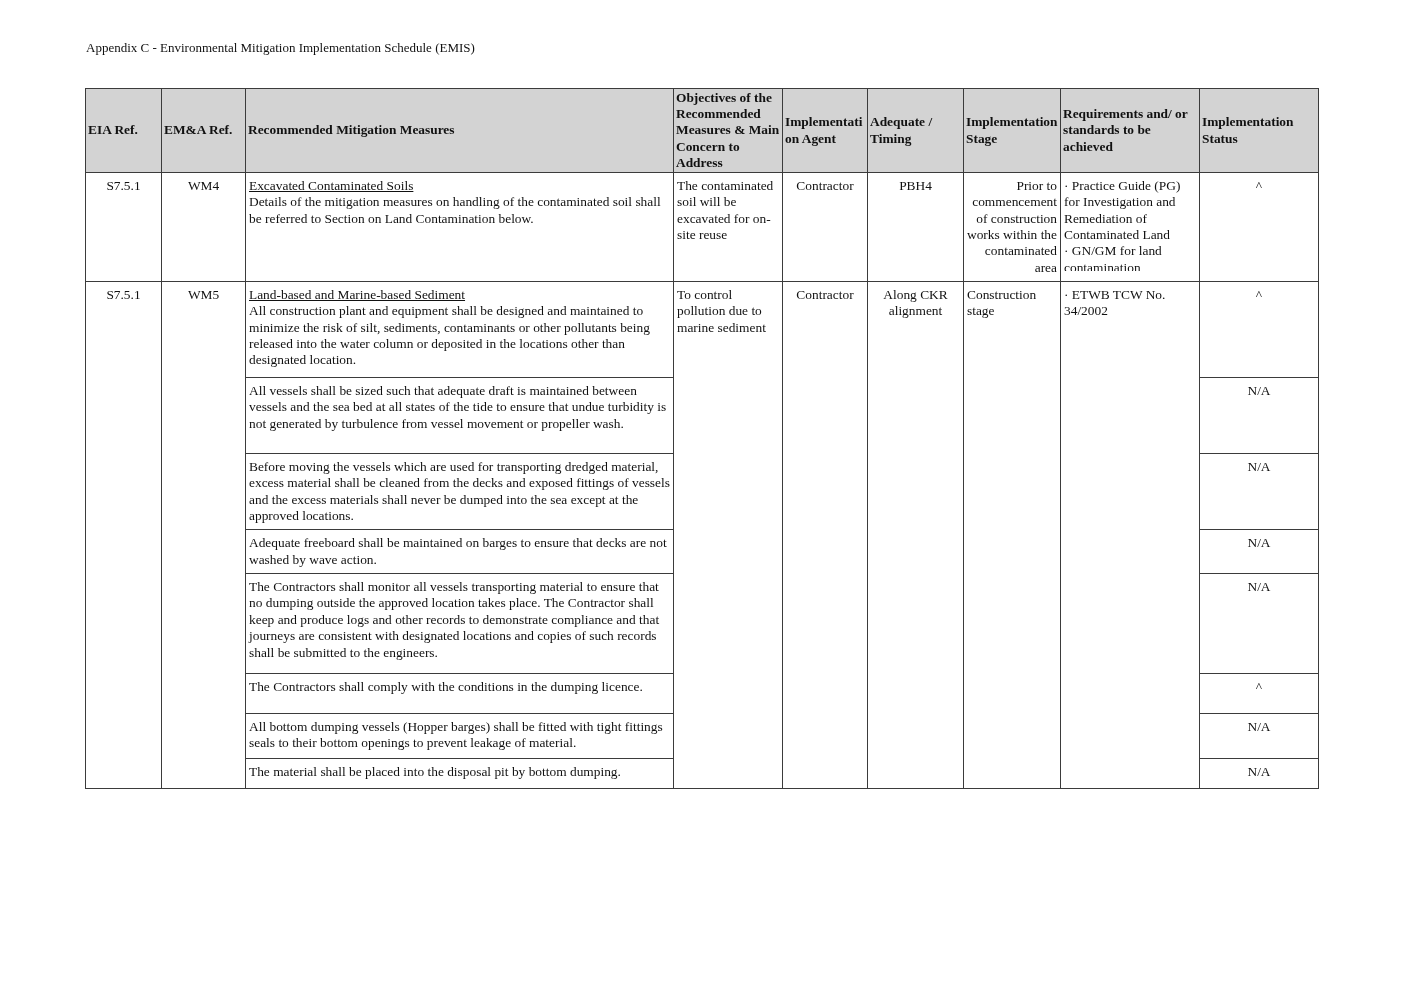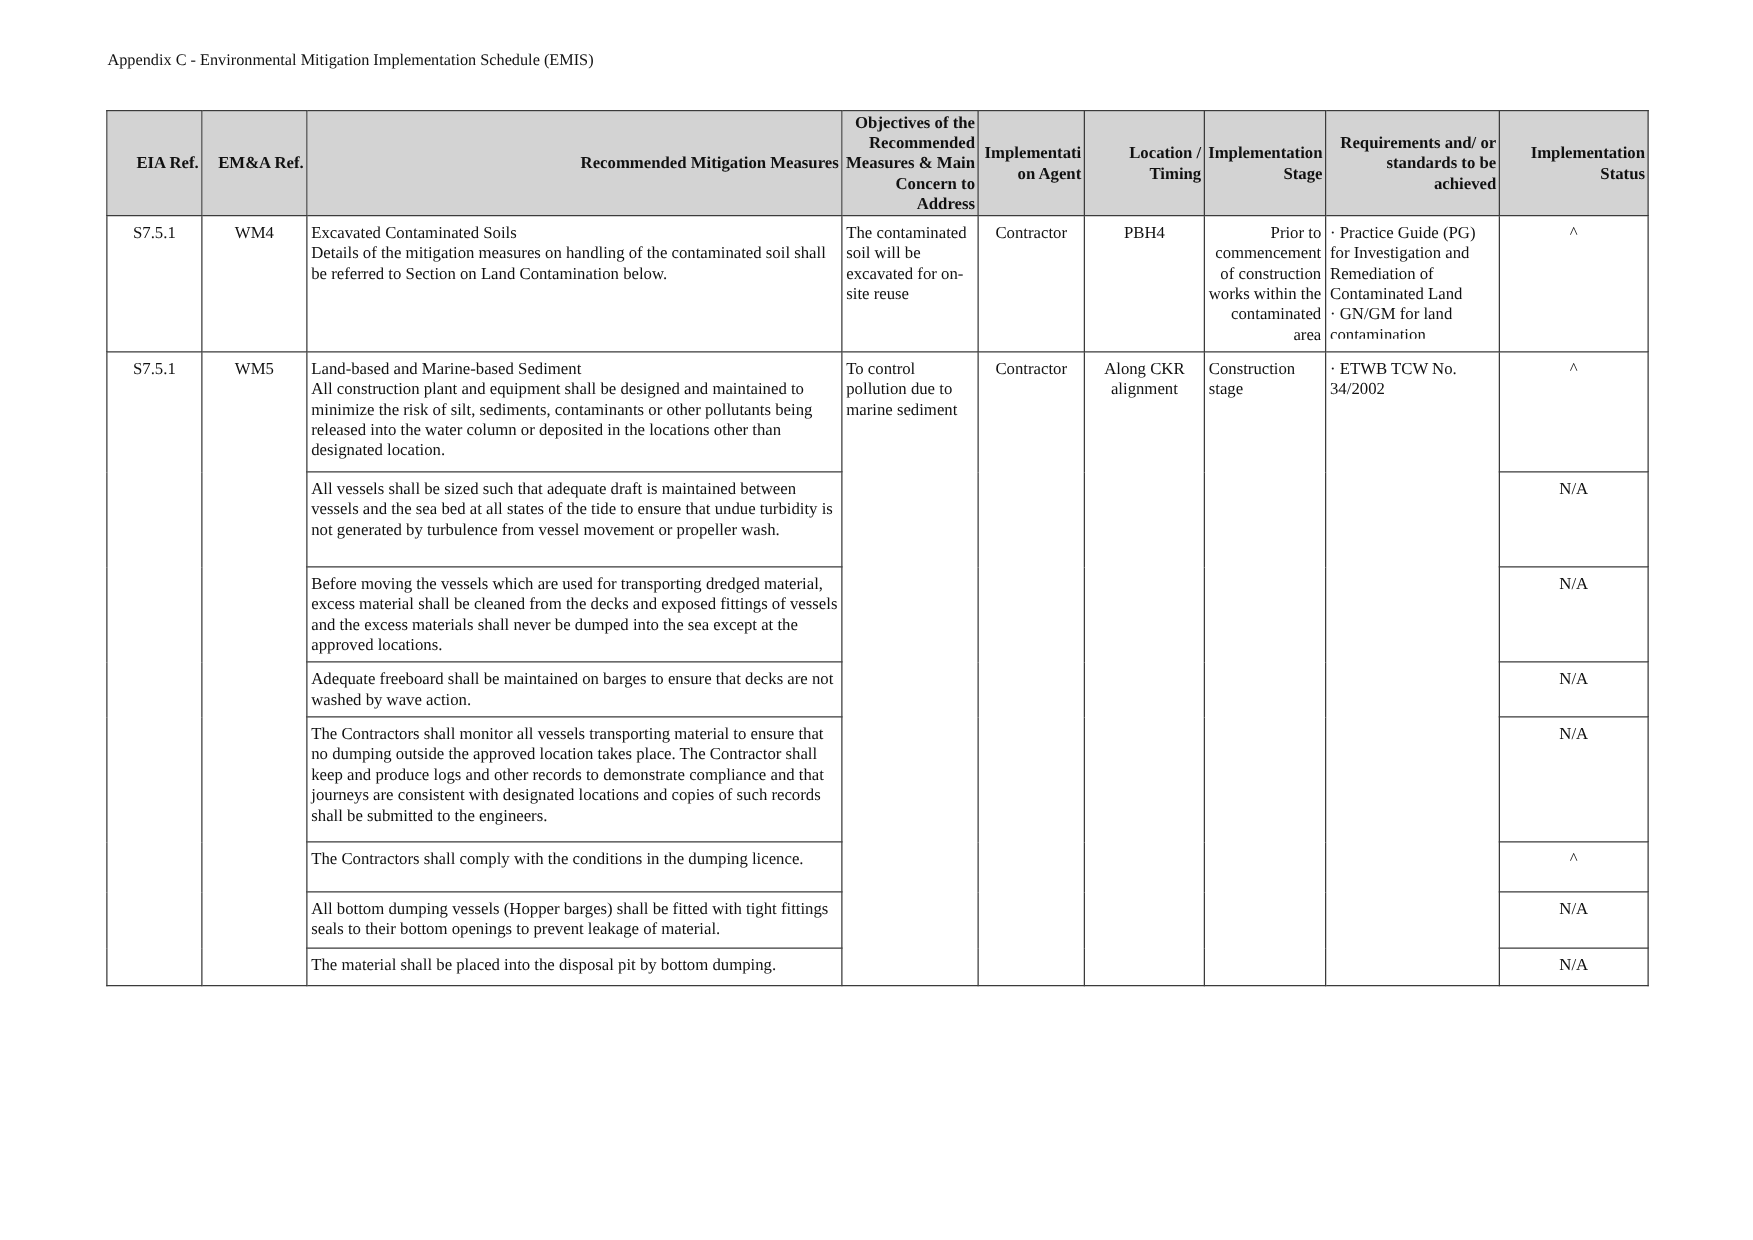--- a/index.html
+++ b/index.html
@@ -6,32 +6,32 @@
   html,body { width:1402px; height:992px; background:#ffffff;
     font-family:"Liberation Serif", serif; color:#111; }
   .page { position:relative; width:1402px; height:880px; overflow:hidden; }
 
   .page-title { position:absolute; left:86px; top:40px; font-size:13px; }
 
   table.emis { position:absolute; left:85px; top:88px; width:1233px;
     border-collapse:collapse; table-layout:fixed; font-size:13.4px; line-height:1.22; }
   table.emis th, table.emis td { border:1px solid #3b3b3b; vertical-align:top;
     padding:5px 3px; overflow:hidden; }
-  table.emis th { background:#d3d3d3; font-weight:bold; text-align:right;
+  table.emis th { background:#d3d3d3; font-weight:bold; text-align:left;
     vertical-align:middle; padding:0 2px; }
 
   tr.hdr { height:84px; }
   tr.wm4 { height:95px; }
   tr.m0 { height:96px; } tr.m1 { height:76px; } tr.m2 { height:71px; }
   tr.m3 { height:38px; } tr.m4 { height:100px; } tr.m5 { height:40px; }
   tr.m6 { height:45px; } tr.m7 { height:30px; }
 
   td.c-center { text-align:center; }
   td.c-left { text-align:left; }
-  .u { }
+  .u { text-decoration:underline; }
   .prelines { white-space:pre-line; }
   .clip93 { max-height:93px; overflow:hidden; }
   td.stage-pad { padding:1px 1px;text-align:right; }
 
   .footer-left  { position:absolute; left:86px;  top:937px; font-size:18px; }
   .footer-center{ position:absolute; left:0; right:0; top:937px; text-align:left; font-size:12.5px; }
   .footer-right { position:absolute; right:84px; top:937px; font-size:12.5px;margin-left:23px; }
 </style>
 </head>
 <body>
@@ -53,21 +53,21 @@
         <col style="width:119px">
     </colgroup>
 
     <tbody>
         <tr class="hdr">
       <th>EIA Ref.</th>
       <th>EM&amp;A Ref.</th>
       <th>Recommended Mitigation Measures</th>
       <th>Objectives of the Recommended Measures &amp; Main Concern to Address</th>
       <th>Implementati on Agent</th>
-      <th>Location / Timing</th>
+      <th>Adequate / Timing</th>
       <th>Implementation Stage</th>
       <th>Requirements and/ or standards to be achieved</th>
       <th>Implementation Status</th>
     </tr>
 
     <tr class="wm4">
       <td class="c-center">S7.5.1</td>
       <td class="c-center">WM4</td>
       <td class="c-left">
         <span class="u">Excavated Contaminated Soils</span>

